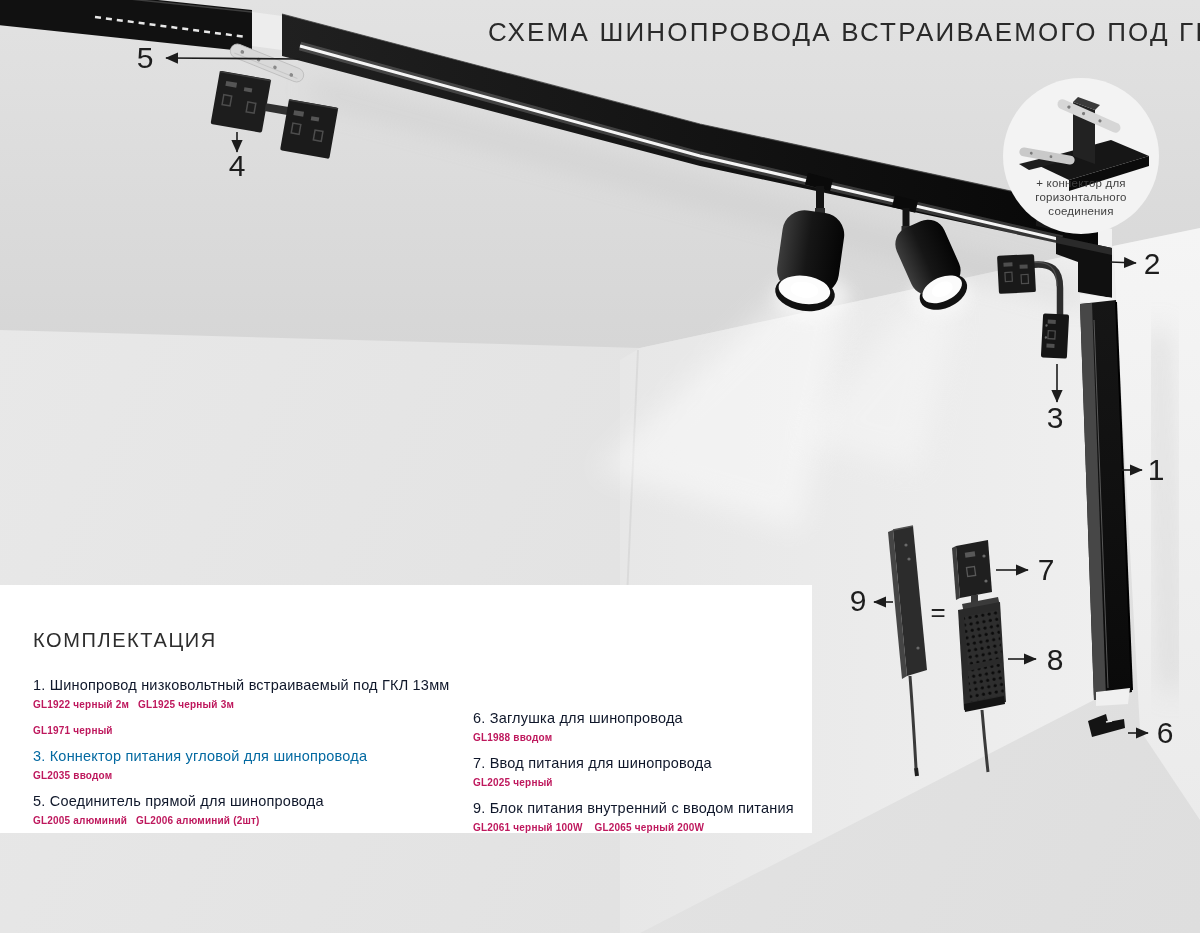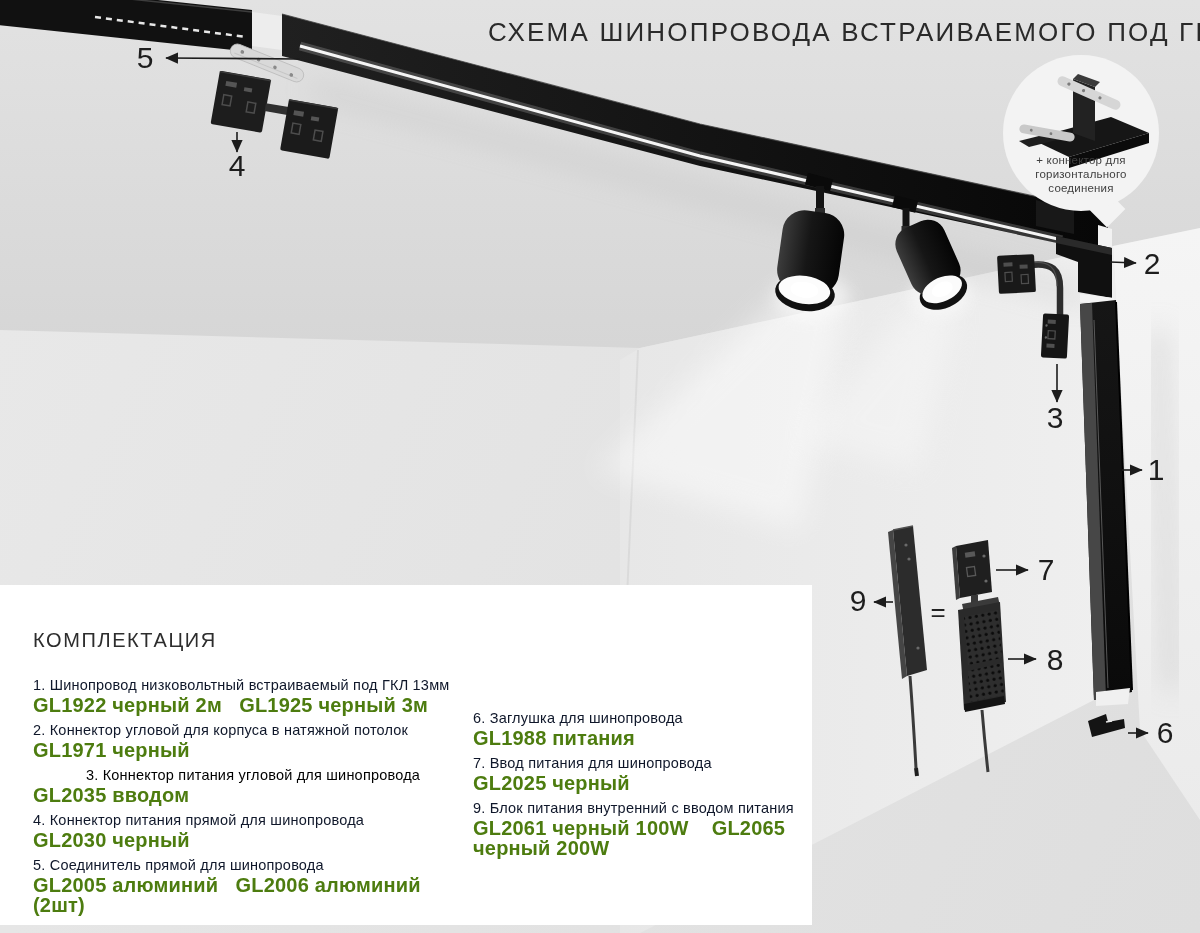--- a/index.html
+++ b/index.html
@@ -4,32 +4,32 @@
 <style>
   html,body{margin:0;padding:0;}
   body{width:1200px;height:933px;overflow:hidden;font-family:"Liberation Sans",sans-serif;}
   .stage{position:relative;width:1200px;height:933px;background:linear-gradient(115deg,#e9e9e9 0%,#e4e4e4 45%,#dedede 100%);overflow:hidden;}
   svg.scene{position:absolute;left:0;top:0;z-index:1;}
   .title{position:absolute;left:488px;top:17px;z-index:5;font-size:26px;letter-spacing:2.2px;color:#2a2a2a;font-weight:400;white-space:nowrap;}
   .num{position:absolute;z-index:6;transform:translate(-50%,-50%);font-size:30px;font-weight:300;color:#1d1d1d;line-height:1;}
   .eq{font-size:26px;font-weight:500;color:#222;}
   
   .inset-tail{position:absolute;left:1094px;top:196px;width:26px;height:26px;background:#f3f3f3;transform:rotate(45deg);z-index:3;}
-  .inset{position:absolute;left:1003px;top:55px;width:156px;height:156px;border-radius:50%;background:#f3f3f3;z-index:4;}
+  .inset{position:absolute;left:1003px;top:78px;width:156px;height:156px;border-radius:50%;background:#f3f3f3;z-index:4;}
   .inset-caption{position:absolute;left:0;top:98px;width:156px;text-align:center;font-size:11.5px;line-height:14px;color:#3f3f3f;letter-spacing:.2px;}
   
-  .panel{position:absolute;left:0;top:585px;width:812px;height:340px;background:#ffffff;z-index:8;box-sizing:border-box;padding:44px 0 0 33px;}
+  .panel{position:absolute;left:0;top:585px;width:812px;height:248px;background:#ffffff;z-index:8;box-sizing:border-box;padding:44px 0 0 33px;}
   .kit-header{font-size:20px;letter-spacing:1.6px;color:#2d2d2d;font-weight:400;margin-bottom:24px;}
   .kit-cols{display:flex;flex-direction:row;}
   .kit-col-left{width:440px;}
   .kit-col-right{width:330px;margin-top:33px;}
   .kit-item{margin-bottom:6px;}
   .kit-desc{font-size:14.5px;line-height:19px;color:#0f172a;letter-spacing:.2px;white-space:pre-wrap;}
-  .kit-desc.muted{color:#000000;text-align:center;}
-  .kit-code{font-size:20px;line-height:20px;color:#4d7c0f;font-weight:bold;letter-spacing:.2px;white-space:pre-wrap;}
+  .kit-desc.muted{color:#0369a1;}
+  .kit-code{font-size:10px;line-height:20px;color:#be185d;font-weight:bold;letter-spacing:.2px;white-space:pre-wrap;}
 </style>
 </head>
 <body>
 
 <div class="stage">
 
   <svg class="scene" width="1200" height="933" viewBox="0 0 1200 933">
     <defs>
       <linearGradient id="ceilGrad" x1="0" y1="0" x2="0" y2="1">
         <stop offset="0" stop-color="#e2e2e2"></stop>
@@ -276,40 +276,35 @@
 
   <div class="panel">
     <div class="kit-header">КОМПЛЕКТАЦИЯ</div>
     <div class="kit-cols">
       <div class="kit-col-left">
         <div class="kit-item">
           <div class="kit-desc">1. Шинопровод низковольтный встраиваемый под ГКЛ 13мм</div>
           <div class="kit-code">GL1922 черный 2м   GL1925 черный 3м</div>
         </div>
         <div class="kit-item">
-          <div class="kit-desc">2. Коннектор угловой для корпуса в натяжной потолок</div>
           <div class="kit-code">GL1971 черный</div>
         </div>
         <div class="kit-item">
           <div class="kit-desc muted">3. Коннектор питания угловой для шинопровода</div>
           <div class="kit-code">GL2035 вводом</div>
         </div>
         <div class="kit-item">
-          <div class="kit-desc">4. Коннектор питания прямой для шинопровода</div>
-          <div class="kit-code">GL2030 черный</div>
-        </div>
-        <div class="kit-item">
           <div class="kit-desc">5. Соединитель прямой для шинопровода</div>
           <div class="kit-code">GL2005 алюминий   GL2006 алюминий (2шт)</div>
         </div>
       </div>
       <div class="kit-col-right">
         <div class="kit-item">
           <div class="kit-desc">6. Заглушка для шинопровода</div>
-          <div class="kit-code">GL1988 питания</div>
+          <div class="kit-code">GL1988 вводом</div>
         </div>
         <div class="kit-item">
           <div class="kit-desc">7. Ввод питания для шинопровода</div>
           <div class="kit-code">GL2025 черный</div>
         </div>
         <div class="kit-item">
           <div class="kit-desc">9. Блок питания внутренний с вводом питания</div>
           <div class="kit-code">GL2061 черный 100W    GL2065 черный 200W</div>
         </div>
       </div>

